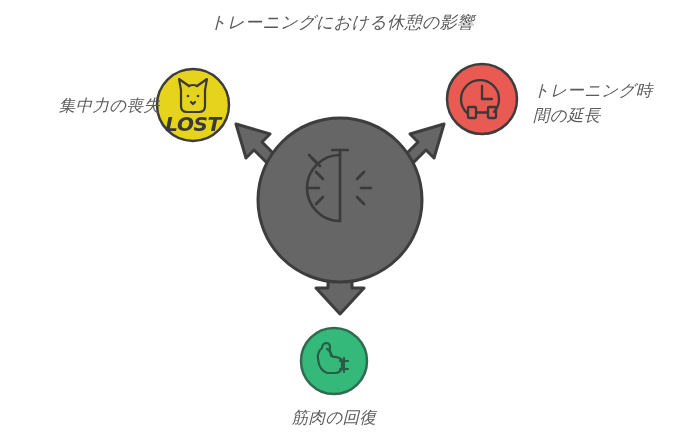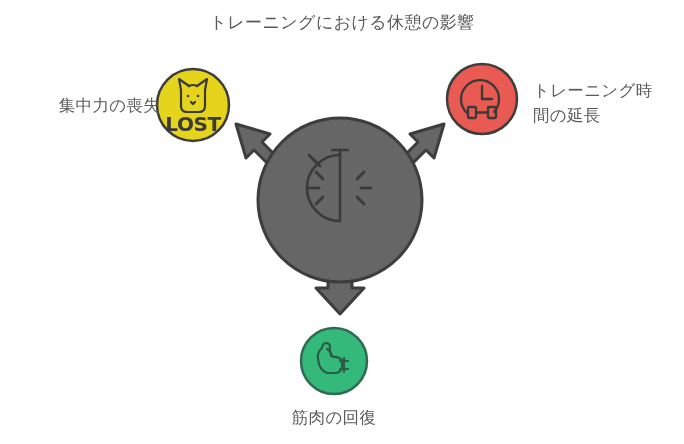--- a/index.html
+++ b/index.html
@@ -11,20 +11,21 @@
     width: 684px;
     height: 444px;
     overflow: hidden;
     font-family: "Liberation Sans", "DejaVu Sans", sans-serif;
     position: relative;
   }
   #diagram-root {
     position: relative;
     width: 684px;
     height: 444px;
+    font-style: italic;
   }
   svg.canvas {
     display: block;
     width: 684px;
     height: 444px;
   }
   .title-text {
     font-family: "Liberation Sans", "DejaVu Sans", sans-serif;
     font-size: 17px;
     fill: #595959;

